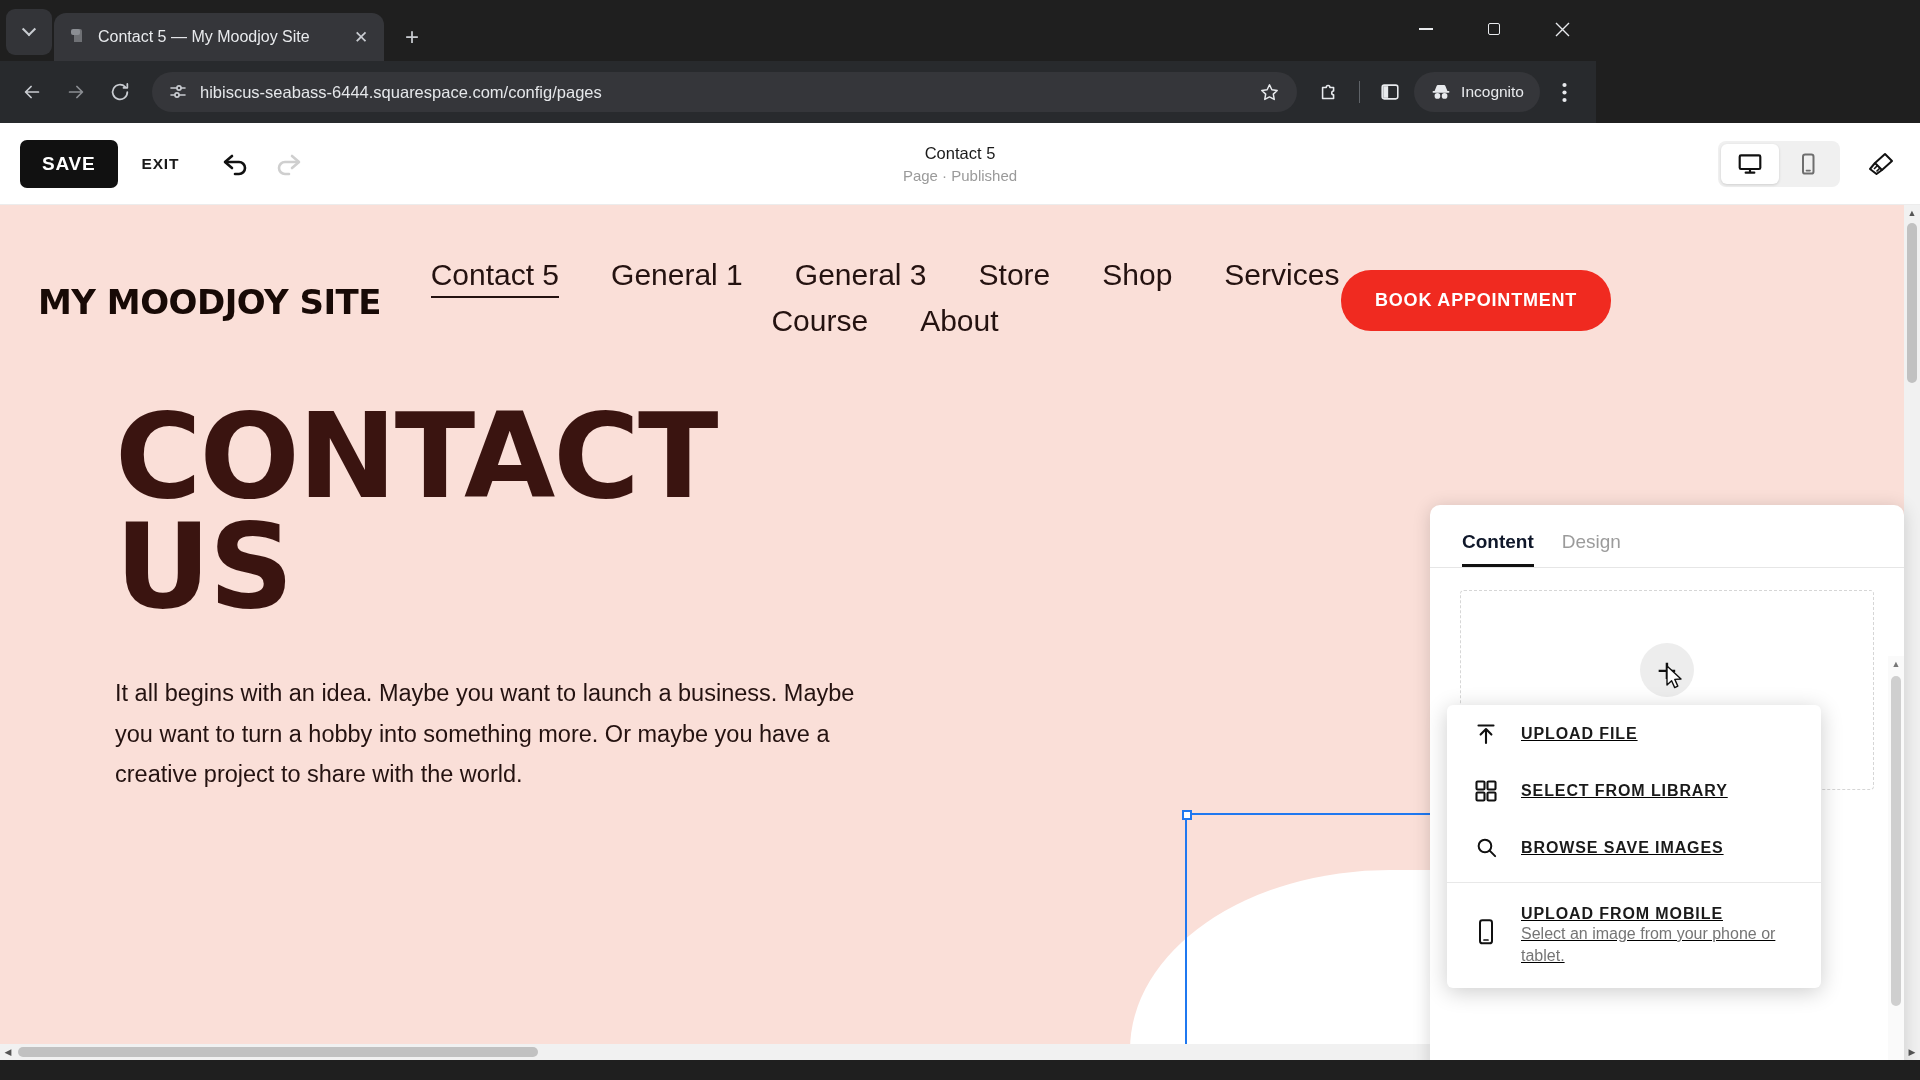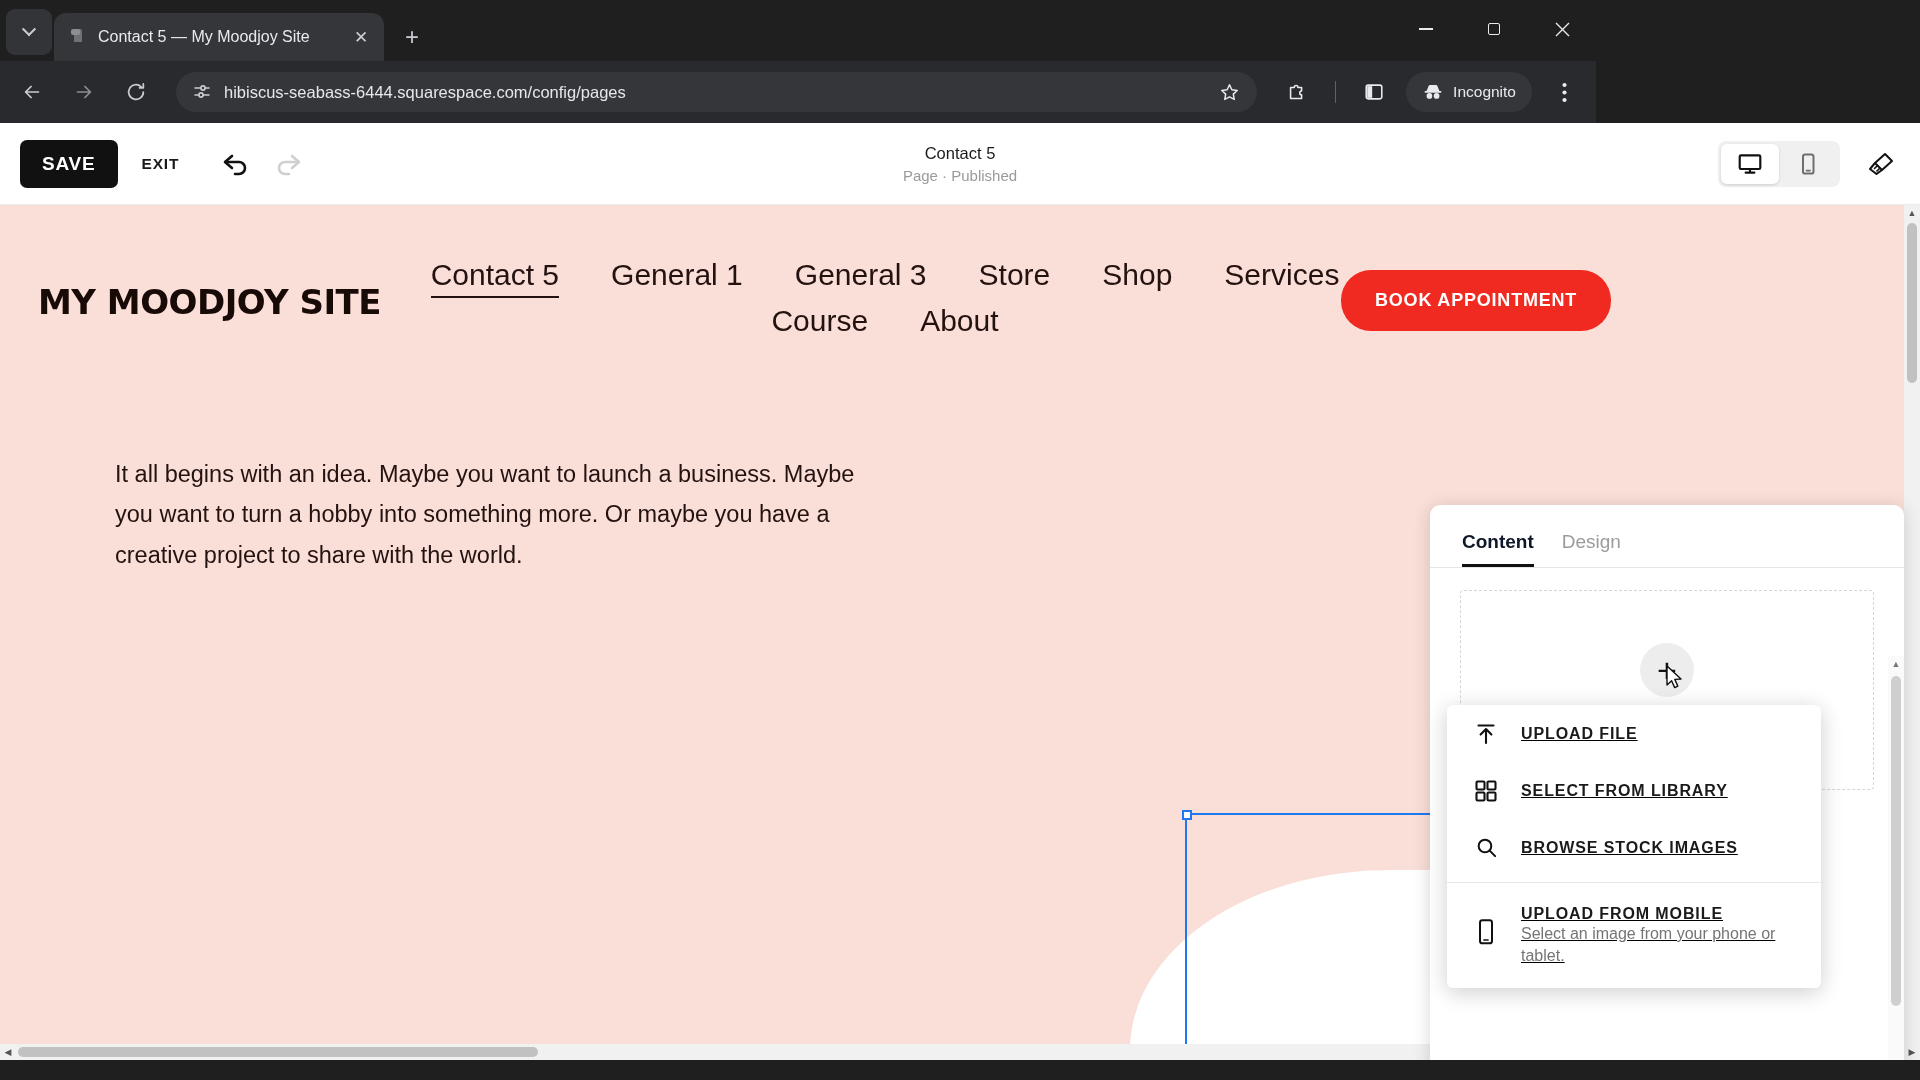--- a/index.html
+++ b/index.html
@@ -64,21 +64,21 @@
   }
   .win-btn {
     width: 68px; height: 58px; display: flex; align-items: center;
     justify-content: center; color: #e8eaed; font-size: 15px; cursor: pointer;
   }
   .win-min { width: 14px; height: 1.5px; background: #e8eaed; }
   .win-max { width: 12px; height: 12px; border: 1.5px solid #e8eaed; border-radius: 2px; }
 
   .toolbar {
     height: 62px; background: #282a2d;
-    display: flex; align-items: center; padding: 0 12px; gap: 12px;
+    display: flex; align-items: center; padding: 0 12px; gap: 4px;
   }
   .tb-icon {
     width: 40px; height: 40px; border-radius: 50%;
     display: flex; align-items: center; justify-content: center;
     color: #c9ccd1; cursor: pointer; flex: none;
   }
   .omnibox {
     flex: 1; height: 40px; background: #35363a; border-radius: 20px;
     display: flex; align-items: center; padding: 0 8px 0 16px;
     margin: 0 8px; gap: 12px;
@@ -440,20 +440,24 @@
       <a class="nav-link">Shop</a>
       <a class="nav-link">Services</a>
       <a class="nav-link">Course</a>
       <a class="nav-link">About</a>
     </nav>
 
     <button class="book-btn">BOOK APPOINTMENT</button>
   </div>
 
   <div class="hero">
+    <h1>
+      <span>CONTACT</span><br>
+      <span>US</span>
+    </h1>
     <p>It all begins with an idea. Maybe you want to launch a business. Maybe you want to turn a hobby into something more. Or maybe you have a creative project to share with the world.</p>
   </div>
 
   <div class="curve-shape"></div>
 
   <div class="sel-box">
     <span class="sel-handle"></span>
   </div>
 
   <div class="v-scroll-outer">
@@ -521,21 +525,21 @@
       <span class="um-label">SELECT FROM LIBRARY</span>
     </div>
 
     <div class="um-item">
       <span class="um-icon">
         <svg width="23" height="23" viewBox="0 0 24 24">
           <circle cx="10.4" cy="10.4" r="6.6" stroke="#111" stroke-width="2.1" fill="none"></circle>
           <path d="M15.3 15.3 L21 21" stroke="#111" stroke-width="2.1" stroke-linecap="round"></path>
         </svg>
       </span>
-      <span class="um-label">BROWSE STOCK IMAGES</span>
+      <span class="um-label">BROWSE SAVE IMAGES</span>
     </div>
 
     <div class="um-divider"></div>
 
     <div class="um-item mobile">
       <span class="um-icon" style="margin-top:14px;">
         <svg width="20" height="26" viewBox="0 0 20 26">
           <rect x="4" y="1.3" width="12" height="23" rx="2.4" stroke="#111" stroke-width="2" fill="none"></rect>
           <path d="M8 21 H12" stroke="#111" stroke-width="1.7" stroke-linecap="round"></path>
         </svg>

